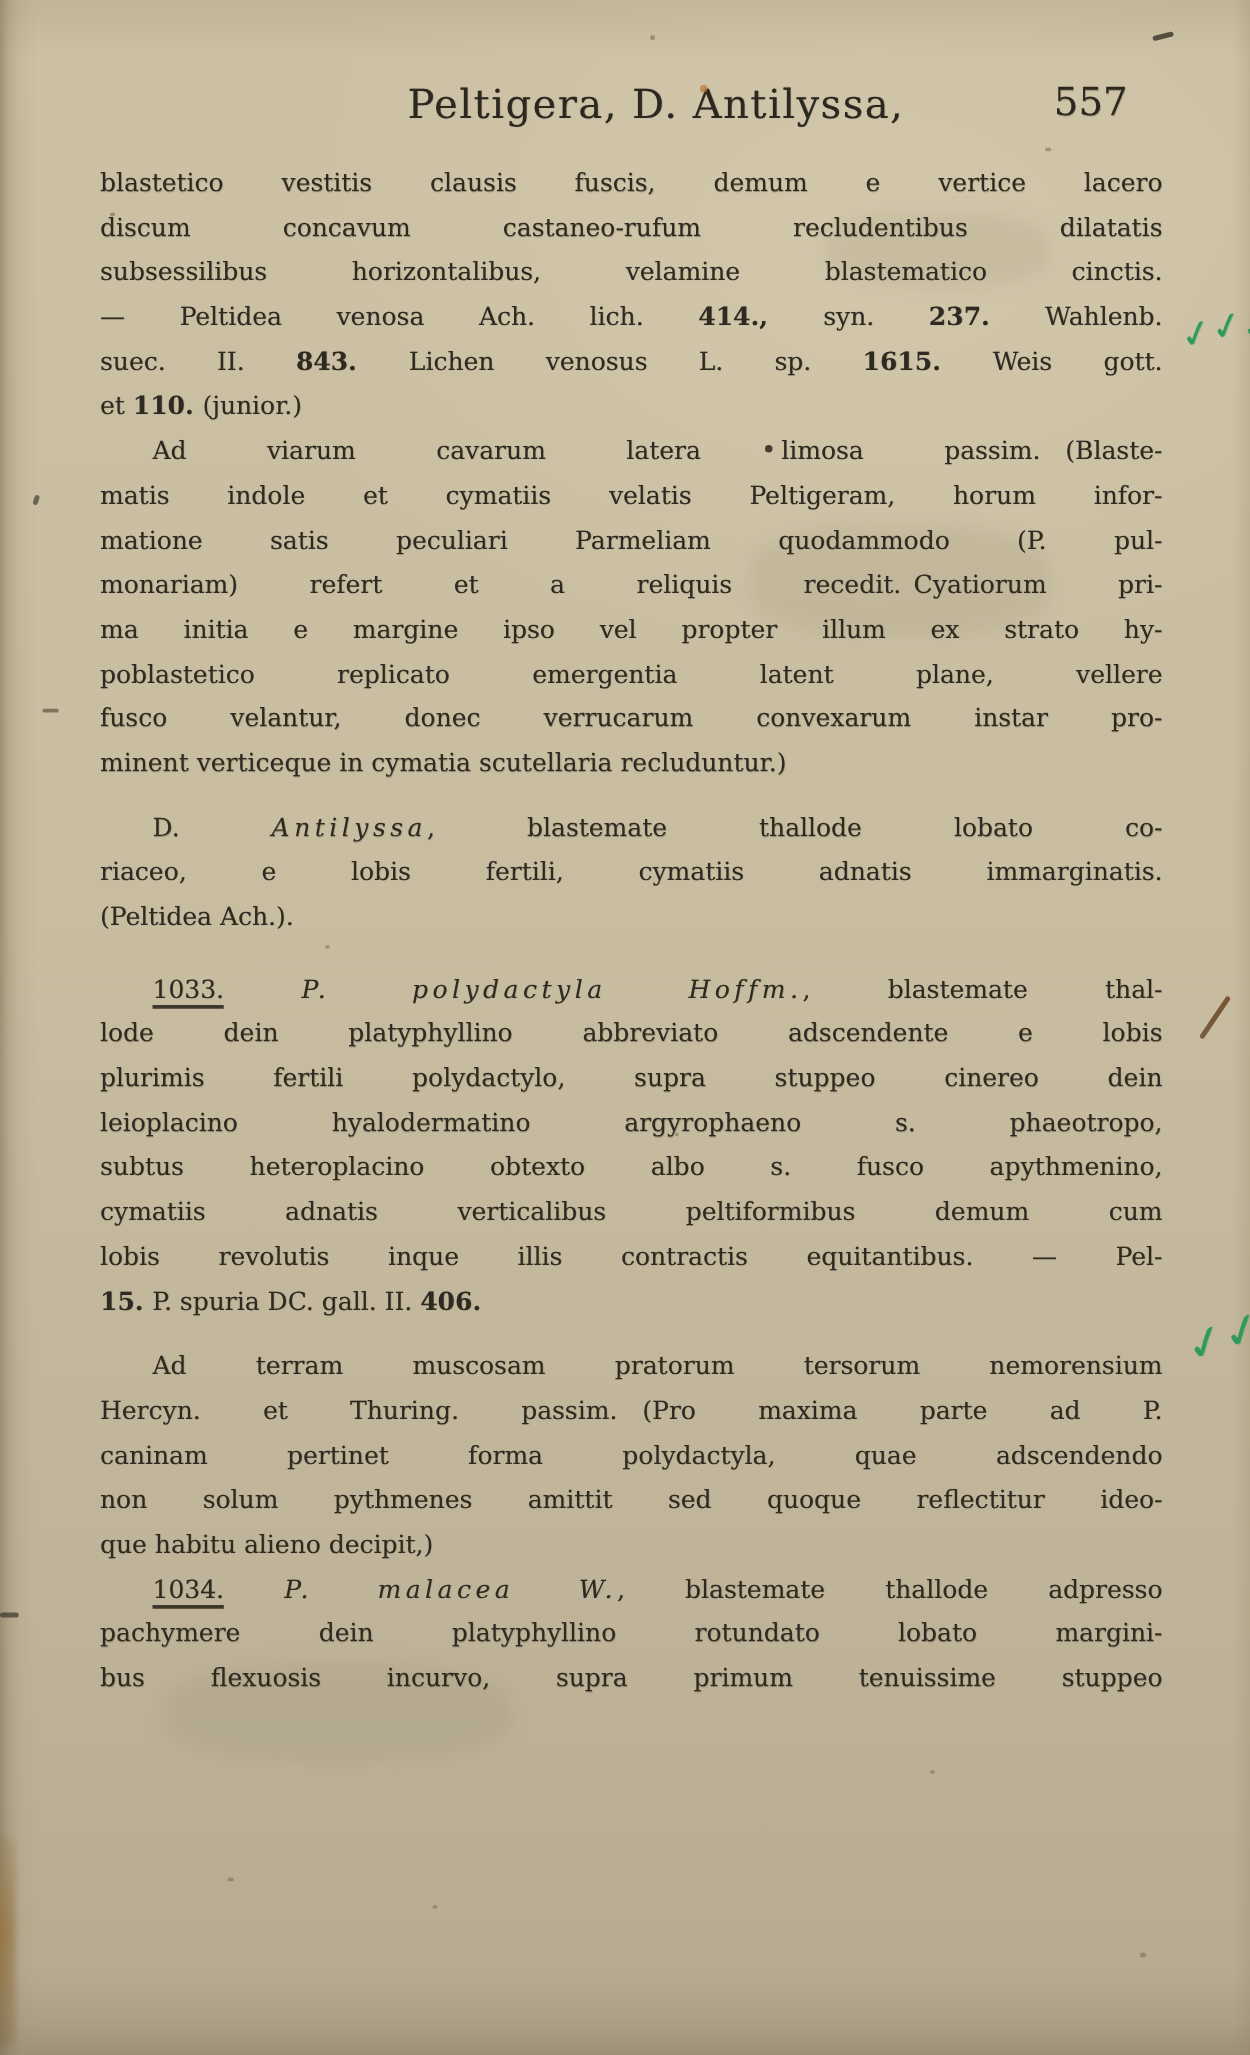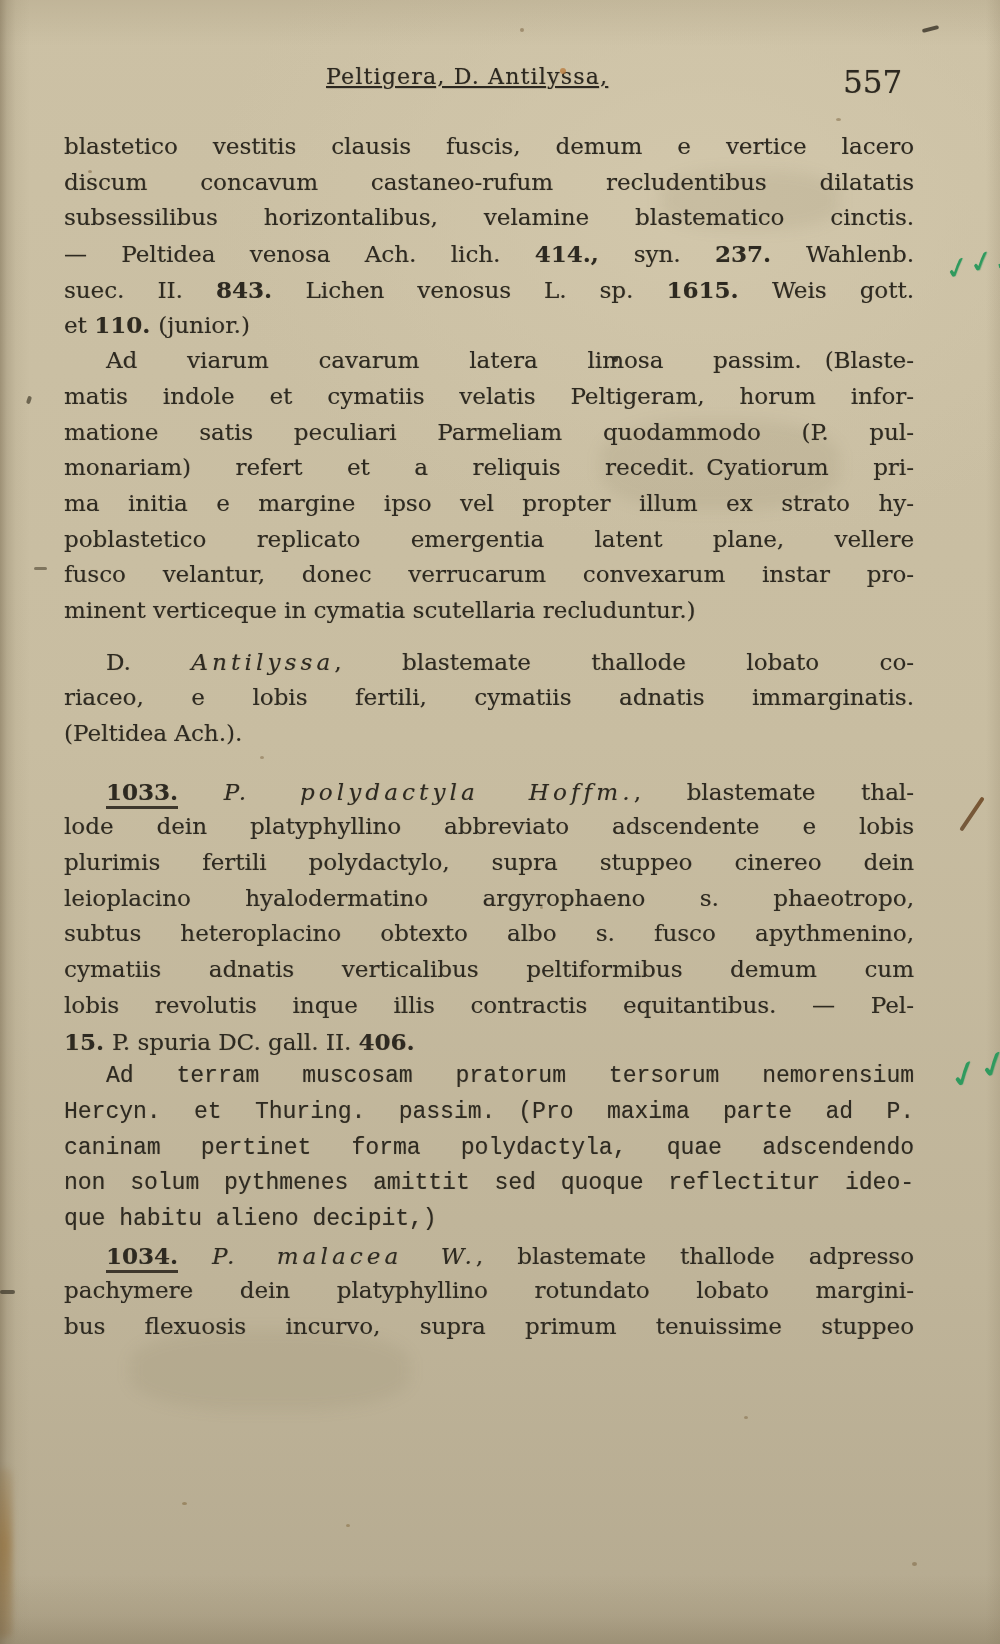--- a/index.html
+++ b/index.html
@@ -20,61 +20,60 @@
       radial-gradient(ellipse 700px 500px at 70% 12%, #d2c7ab 0%, rgba(210,199,171,0) 70%),
       linear-gradient(180deg, #ccc1a5 0%, #c8bda1 45%, #bfb499 78%, #b5aa90 100%);
     color: #2e2a21;
   }
   .page { position: absolute; inset: 0; }
 
   
   .running-title {
     position: absolute;
     left: 326px; top: 64px;
-    font-size: 22px;
+    font-size: 32px;
     letter-spacing: 1.2px;
     color: #2c2820;
     text-shadow: 0.4px 0.4px 0.8px rgba(58,50,36,0.45);
     white-space: nowrap;
-    text-decoration: underline;
   }
   .page-number {
     position: absolute;
     left: 843px; top: 64px;
     font-size: 31px;
     font-weight: normal;
     color: #2c2820;
     text-shadow: 0.4px 0.4px 0.8px rgba(58,50,36,0.45);
   }
 
   
   .body-text {
     position: absolute;
-    left: 64px; top: 129px;
+    left: 80px; top: 129px;
     width: 850px;
-    font-size: 23px;
+    font-size: 20px;
     line-height: 35.7px;
     color: #2e2a21;
     text-shadow: 0.35px 0.35px 0.7px rgba(58,50,36,0.40);
   }
   .para { margin: 0; }
   .line {
     text-align: justify;
     text-align-last: justify;
     text-justify: inter-word;
     height: 35.7px;
     white-space: nowrap;
   }
   .line.last { text-align-last: left; }
   .line.indent { text-indent: 42px; }
   .s-r { font-style: normal; }
   .s-i { }
   .s-n { font-weight: bold; }
   .s-isp { font-style: italic; letter-spacing: 0.18em; }
-  .s-nu { font-weight: bold; border-bottom: 3px solid rgba(43,38,28,0.88); padding-bottom: 1px; }
+  .s-nu { font-weight: normal; border-bottom: 3px solid rgba(43,38,28,0.88); padding-bottom: 1px; }
 
   
   .green-mark {
     position: absolute;
     font-family: "DejaVu Sans", sans-serif;
     color: #2f9a5e;
     text-shadow: 0.5px 0.5px 0.8px rgba(47,154,94,0.5);
     white-space: nowrap;
   }
   .green-mark-1 { left: 944px; top: 246px; font-size: 30px; transform: rotate(-14deg); }
@@ -185,21 +184,21 @@
       <div class="para" style="margin-top: 22px;">
         <div class="line indent"><span class="s-nu">1033.</span><span class="s-r"> </span><span class="s-isp">P. polydactyla Hoffm.</span><span class="s-r">, </span><span class="s-r">blastemate thal-</span></div>
         <div class="line"><span class="s-r">lode dein platyphyllino abbreviato adscendente e lobis</span></div>
         <div class="line"><span class="s-r">plurimis fertili polydactylo, supra stuppeo cinereo dein</span></div>
         <div class="line"><span class="s-r">leioplacino hyalodermatino argyrophaeno s. phaeotropo,</span></div>
         <div class="line"><span class="s-r">subtus heteroplacino obtexto albo s. fusco apythmenino,</span></div>
         <div class="line"><span class="s-r">cymatiis adnatis verticalibus peltiformibus demum cum</span></div>
         <div class="line"><span class="s-r">lobis revolutis inque illis contractis equitantibus. — </span><span class="s-i">Pel-</span></div>
         <div class="line last"><span class="s-n">15. </span><span class="s-i">P. spuria DC. gall. II. </span><span class="s-n">406.</span></div>
       </div>
-      <div class="para" style="margin-top: 0; font-family: Liberation Mono, monospace;">
+      <div class="para" style="margin-top: 16px;">
         <div class="line indent"><span class="s-r">Ad terram muscosam pratorum tersorum nemorensium</span></div>
         <div class="line"><span class="s-r">Hercyn. et Thuring. passim.  (Pro maxima parte ad P.</span></div>
         <div class="line"><span class="s-r">caninam pertinet forma polydactyla, quae adscendendo</span></div>
         <div class="line"><span class="s-r">non solum pythmenes amittit sed quoque reflectitur ideo-</span></div>
         <div class="line last"><span class="s-r">que habitu alieno decipit,)</span></div>
       </div>
       <div class="para" style="">
         <div class="line indent"><span class="s-nu">1034.</span><span class="s-r"> </span><span class="s-isp">P. malacea W.</span><span class="s-r">, </span><span class="s-r">blastemate thallode adpresso</span></div>
         <div class="line"><span class="s-r">pachymere dein platyphyllino rotundato lobato margini-</span></div>
         <div class="line"><span class="s-r">bus flexuosis incurvo, supra primum tenuissime stuppeo</span></div>

